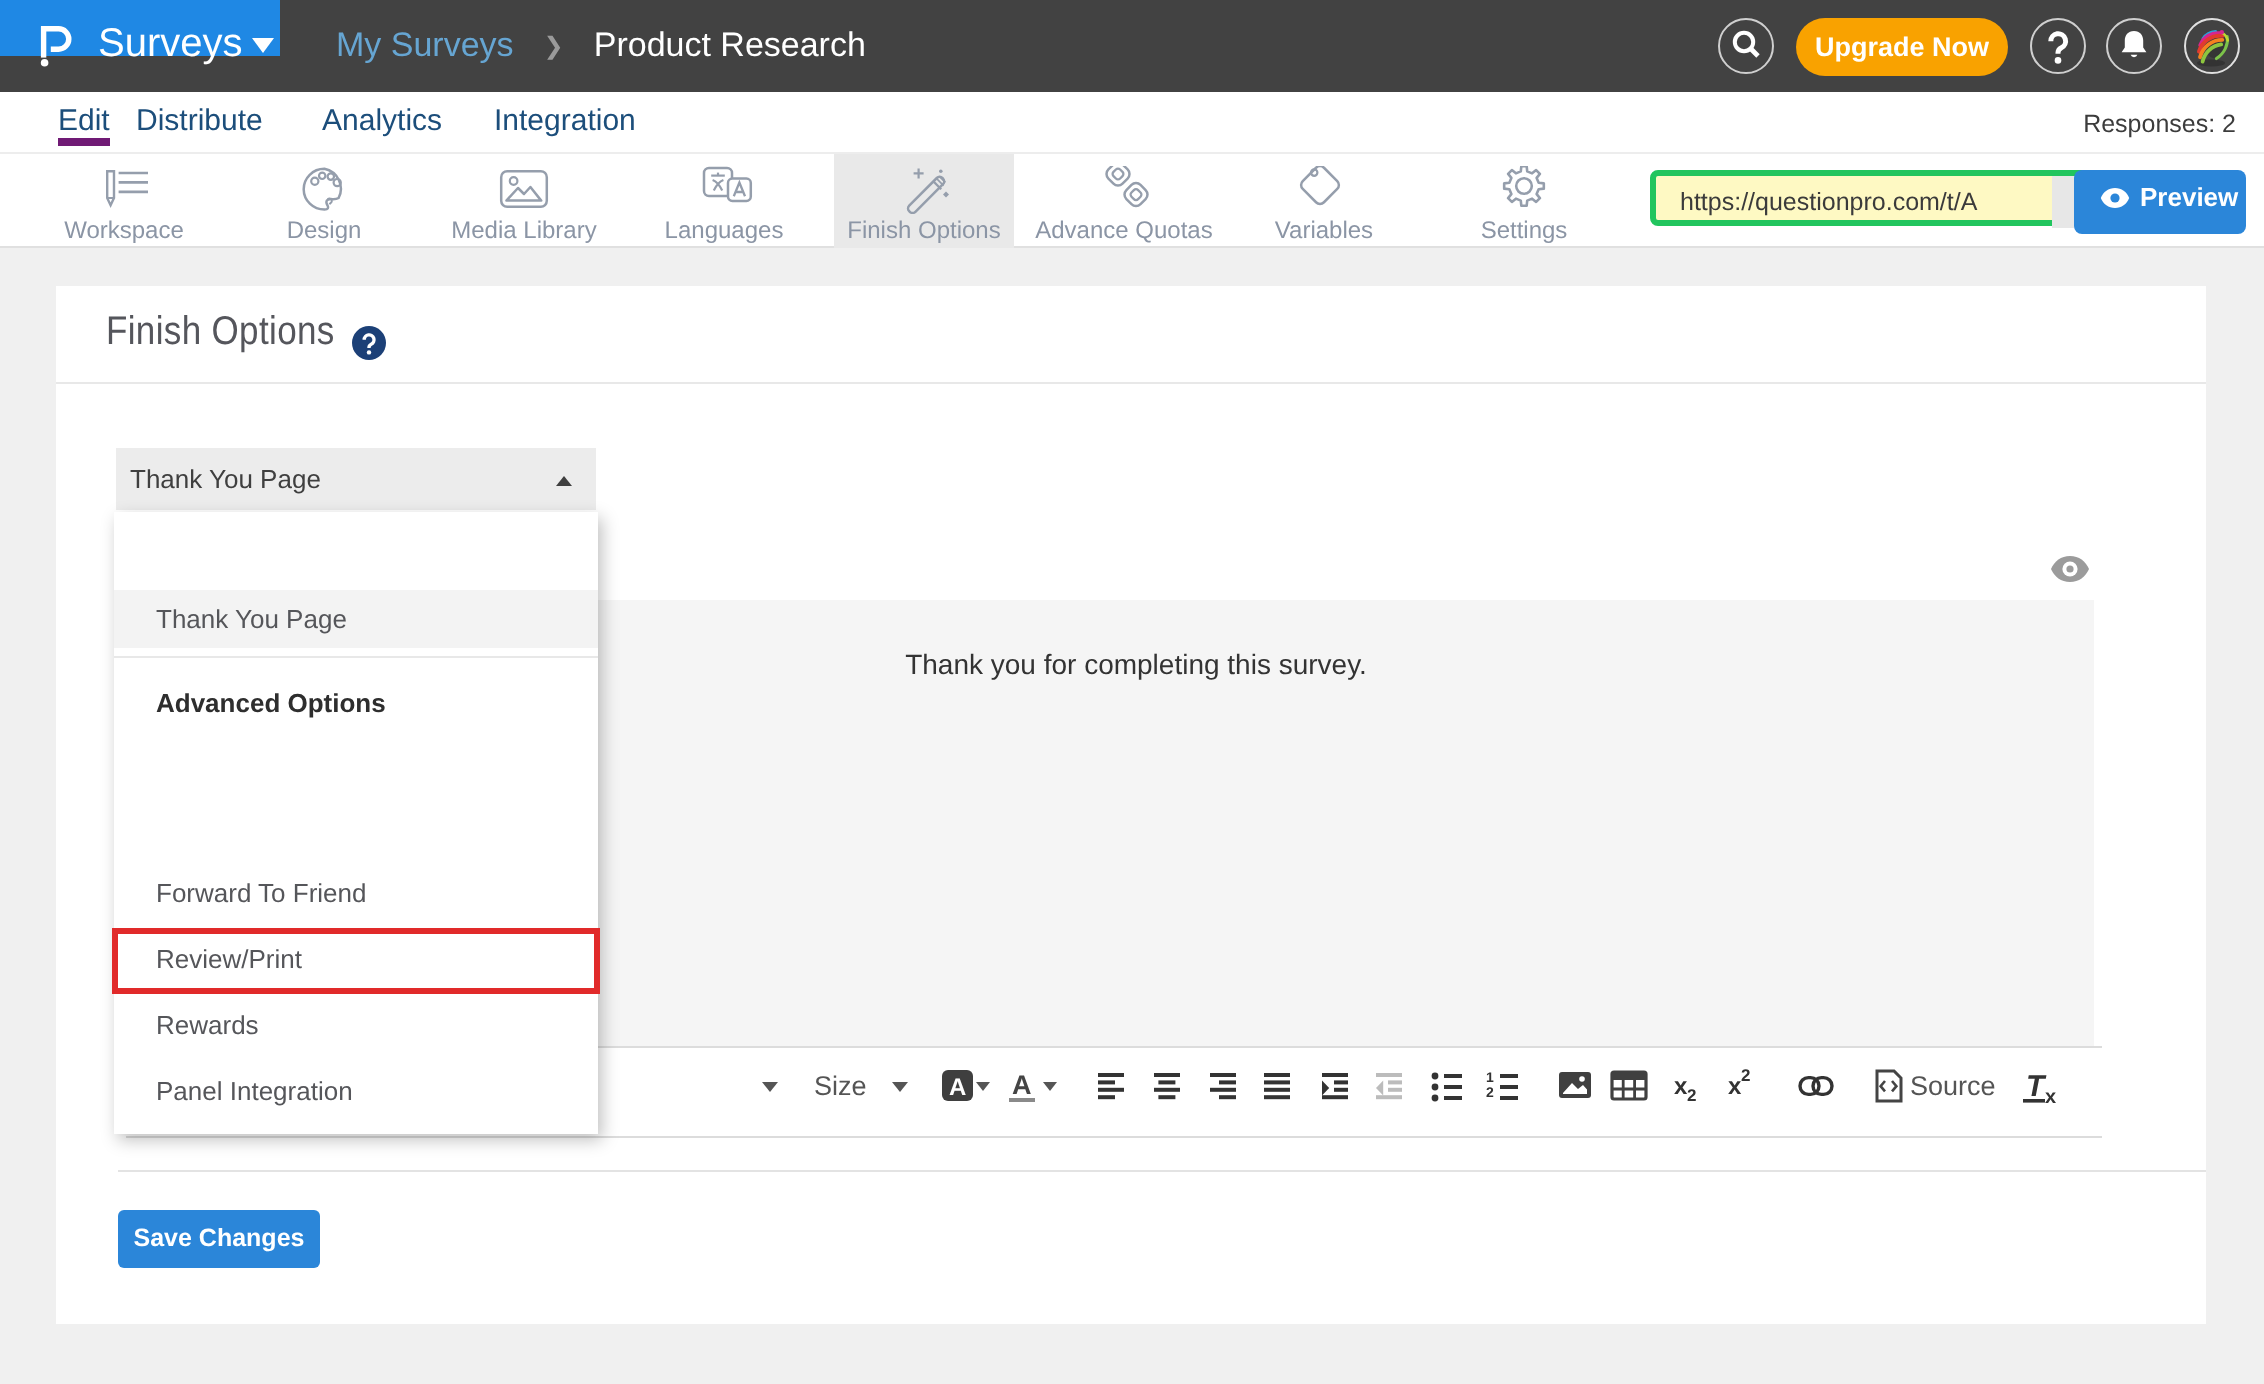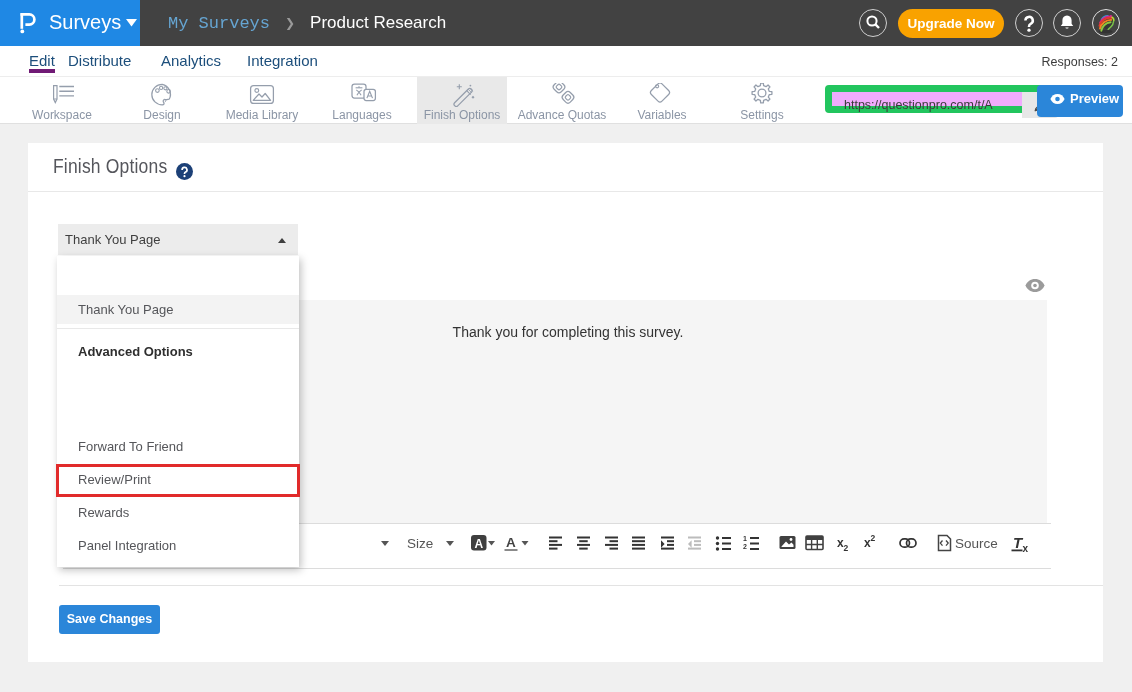--- a/index.html
+++ b/index.html
@@ -1,42 +1,42 @@
 <!DOCTYPE html>
 <html><head>
 <meta charset="utf-8">
 <style>
 * { margin:0; padding:0; box-sizing:border-box; }
 html,body { width:1132px; height:692px; overflow:hidden; }
 body { font-family:"Liberation Sans", sans-serif; background:#f0f0f0; position:relative; -webkit-font-smoothing:antialiased; }
 
 
 #topbar { position:absolute; left:0; top:0; width:1132px; height:46px; background:#424242; }
-#logobox { position:absolute; left:0; top:0; width:140px; height:46px; background:#1f88e4; color:#fff; }
+#logobox { position:absolute; left:0; top:0; width:140px; height:28px; background:#1f88e4; color:#fff; }
 #logobox .brand { position:absolute; left:49px; top:11px; font-size:20px; color:#fff; }
 #crumb { position:absolute; left:168px; top:0; height:46px; line-height:46px; font-size:17px; }
-#crumb .c1 { color:#66a5d2;font-family:Liberation Mono, monospace; }
+#crumb .c1 { color:#66a5d2; }
 #crumb .sep { color:#9a9a9a; margin:0 15px; font-size:12px; position:relative; top:-1px; }
 #crumb .c2 { color:#ffffff; }
 .circlebtn { position:absolute; top:9px; width:28px; height:28px; border-radius:50%; border:1px solid #cfcfcf; }
 #upgrade { position:absolute; left:898px; top:9px; width:106px; height:29px; border-radius:15px; background:#f9a200; color:#fff; font-size:13.5px; font-weight:bold; text-align:center; line-height:29px; }
 
 
 #tabsrow { position:absolute; left:0; top:46px; width:1132px; height:31px; background:#ffffff; border-bottom:1px solid #ededed; }
 .tab { position:absolute; top:6px; font-size:15px; color:#1c4e7b; }
 #tab-edit { left:29px; border-bottom:4px solid #701a75; padding-bottom:0; }
 #responses { position:absolute; right:14px; top:9px; font-size:12.5px; color:#3c3c3c; }
 
 
 #navrow { position:absolute; left:0; top:77px; width:1132px; height:47px; background:#ffffff; border-bottom:1px solid #e0e0e0; }
 .navitem { position:absolute; top:0; width:100px; height:46.5px; text-align:center; }
 .navitem .ic { position:absolute; top:6px; left:0; width:100%; height:24px; }
 .navitem .lbl { position:absolute; top:31px; left:0; width:100%; font-size:12px; color:#8b95a5; }
 #nav-active { background:#e9e9e9; }
-#urlbox { position:absolute; left:825px; top:8px; width:240px; height:28px; background:#f0abfc; border:7px solid #22c55e; border-radius:4px; }
+#urlbox { position:absolute; left:825px; top:8px; width:240px; height:28px; background:#fef9c3; border:3px solid #22c55e; border-radius:4px; }
 #urlbox .txt { position:absolute; left:12px; top:6px; font-size:12.5px; color:#3b3b3b; white-space:nowrap; overflow:hidden; width:153px; }
 #urlbox .pen { position:absolute; right:0; top:0; width:36px; height:26px; background:#e7e7e7; border-radius:0 3px 3px 0; }
 #previewbtn { position:absolute; left:1037px; top:8px; width:86px; height:32px; background:#2b86d9; border-radius:4px; color:#fff; font-size:13px; font-weight:bold; }
 
 
 #card { position:absolute; left:28px; top:143px; width:1075px; height:519px; background:#ffffff; }
 #heading { position:absolute; left:25px; top:12px; font-size:20px; color:#55565c; letter-spacing:0.2px; transform:scaleX(0.875); transform-origin:left top; white-space:nowrap; }
 #qbadge { position:absolute; left:148px; top:20px; width:17px; height:17px; }
 #carddiv1 { position:absolute; left:0px; top:48px; width:1075px; height:1px; background:#e8e8e8; }
 

